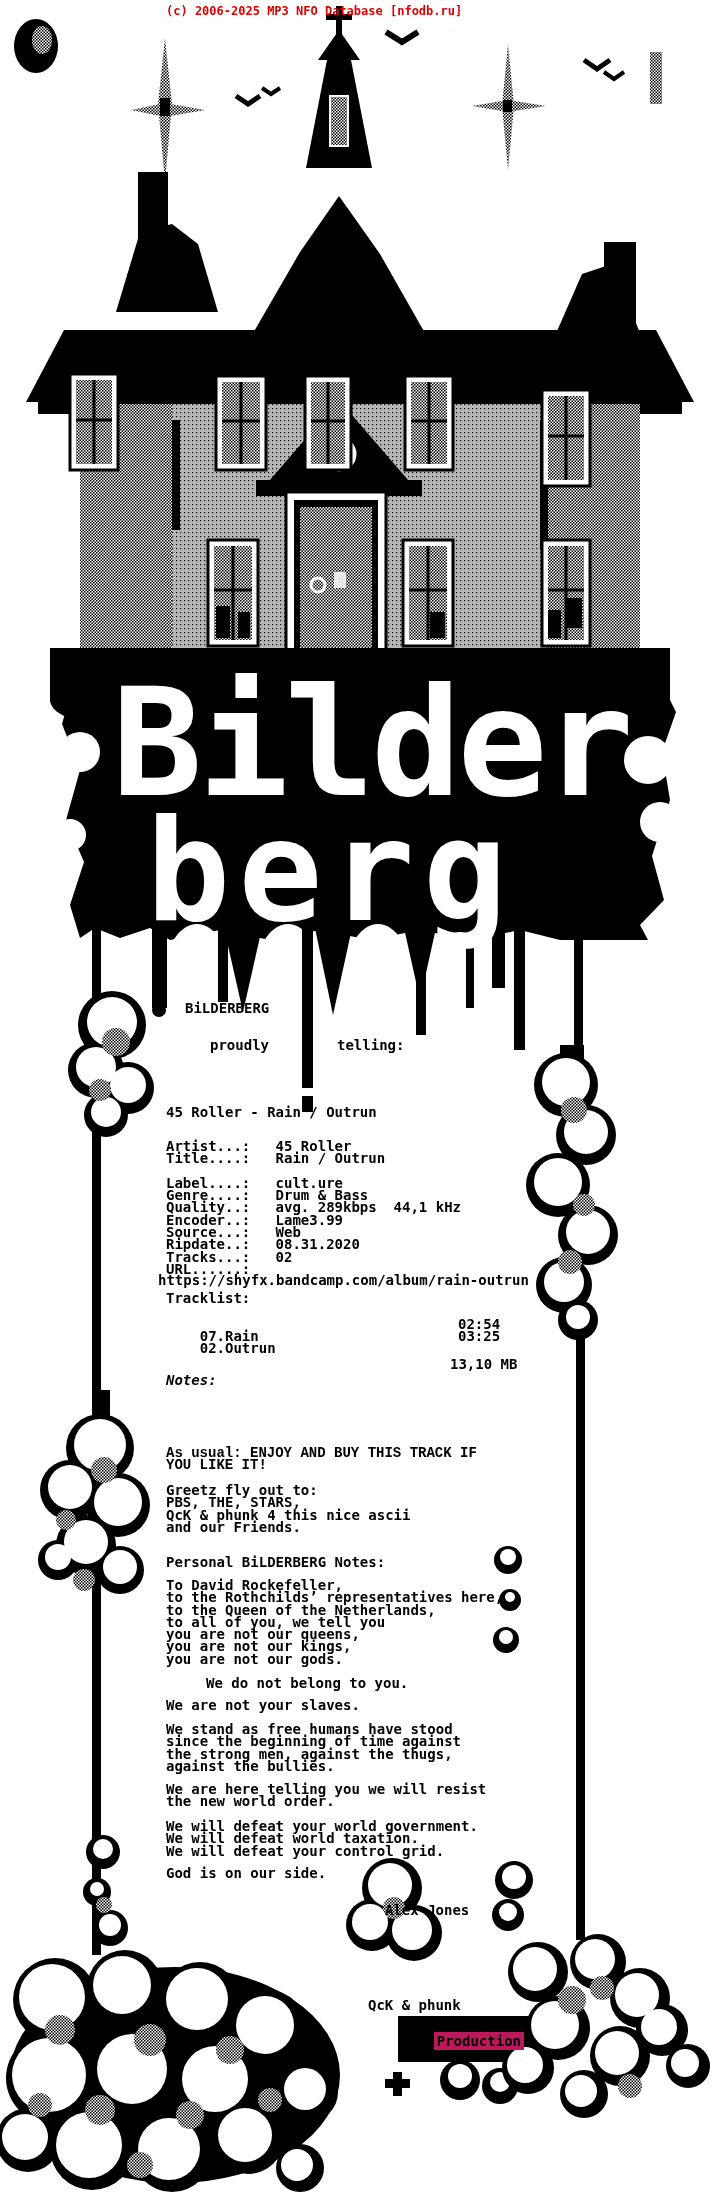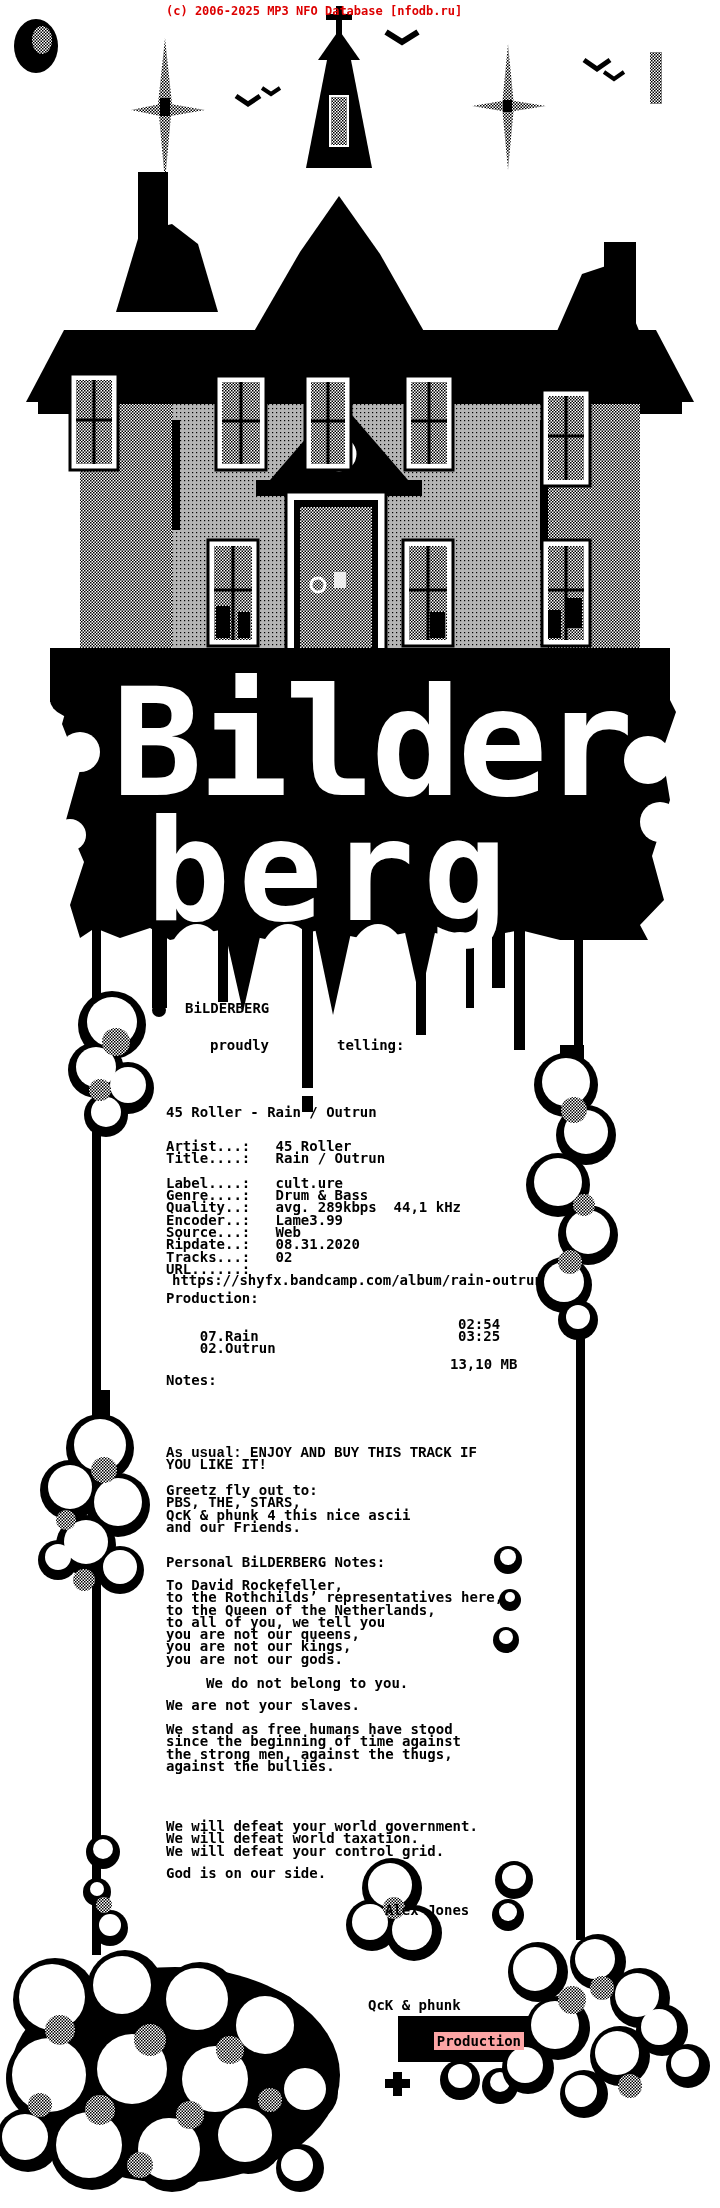--- a/index.html
+++ b/index.html
@@ -5,21 +5,21 @@
   html,body{margin:0;padding:0;}
   body{width:720px;height:2208px;position:relative;background:#ffffff;overflow:hidden;
        font-family:"DejaVu Sans Mono",monospace;}
   .t{position:absolute;font:bold 14px/12.3px "DejaVu Sans Mono",monospace;
      color:#000;white-space:pre;margin:0;letter-spacing:0;}
   .hdr{color:#dd0000;}
   .art{position:absolute;left:0;top:0;z-index:0;}
   .txt-layer{position:absolute;left:0;top:0;width:720px;height:2208px;z-index:2;}
   .track-row{width:420px;}
   .track-time{position:absolute;left:292px;top:0;}
-  .prod-box{background:#fca5a5;padding:1px 3px;}
+  .prod-box{background:#be185d;padding:1px 3px;}
 </style>
 </head>
 <body>
 
 <svg class="art" width="720" height="2208" viewBox="0 0 720 2208">
   <defs>
     <pattern id="d1" width="3" height="3" patternUnits="userSpaceOnUse">
       <rect width="3" height="3" fill="#fff"></rect>
       <rect width="1.5" height="1.5" fill="#000"></rect>
       <rect x="1.5" y="1.5" width="1.5" height="1.5" fill="#000"></rect>
@@ -382,35 +382,35 @@
 Title....:   Rain / Outrun
 
 Label....:   cult.ure
 Genre....:   Drum &amp; Bass
 Quality..:   avg. 289kbps  44,1 kHz
 Encoder..:   Lame3.99
 Source...:   Web
 Ripdate..:   08.31.2020
 Tracks...:   02
 URL......:</pre>
-  <div class="t" style="left:172px;top:1274px;">https://shyfx.bandcamp.com/album/rain-outrun</div>
-
-  <div class="t" style="left:166px;top:1292px;">Production:</div>
+  <div class="t" style="left:158px;top:1274px;">https://shyfx.bandcamp.com/album/rain-outrun</div>
+
+  <div class="t" style="left:166px;top:1292px;">Tracklist:</div>
 
   <div class="t track-row" style="left:166px;top:1318px;">
     <span>07.Rain</span>
     <span class="track-time">02:54</span>
   </div>
   <div class="t track-row" style="left:166px;top:1330px;">
     <span>02.Outrun</span>
     <span class="track-time">03:25</span>
   </div>
 
   <div class="t" style="left:450px;top:1358px;">13,10 MB</div>
-  <div class="t" style="left:166px;top:1374px;">Notes:</div>
+  <div class="t" style="left:166px;top:1374px;font-style:italic;">Notes:</div>
 
   <pre class="t" style="left:166px;top:1447px;font-family:Liberation Mono, monospace;">As usual: ENJOY AND BUY THIS TRACK IF
 YOU LIKE IT!</pre>
   <pre class="t" style="left:166px;top:1484px;">Greetz fly out to:
 PBS, THE, STARS,
 QcK &amp; phunk 4 this nice ascii
 and our Friends.</pre>
   <pre class="t" style="left:166px;top:1556px;">Personal BiLDERBERG Notes:</pre>
   <pre class="t" style="left:166px;top:1579px;">To David Rockefeller,
 to the Rothchilds’ representatives here,
@@ -418,20 +418,22 @@
 to all of you, we tell you
 you are not our queens,
 you are not our kings,
 you are not our gods.</pre>
   <pre class="t" style="left:166px;top:1677px;padding-left:40px;">We do not belong to you.</pre>
   <pre class="t" style="left:166px;top:1699px;">We are not your slaves.</pre>
   <pre class="t" style="left:166px;top:1723px;">We stand as free humans have stood
 since the beginning of time against
 the strong men, against the thugs,
 against the bullies.</pre>
+  <pre class="t" style="left:166px;top:1783px;">We are here telling you we will resist
+the new world order.</pre>
   <pre class="t" style="left:166px;top:1820px;">We will defeat your world government.
 We will defeat world taxation.
 We will defeat your control grid.</pre>
   <pre class="t" style="left:166px;top:1867px;">God is on our side.</pre>
 
   <div class="t" style="left:385px;top:1904px;">Alex Jones</div>
 
   <div class="t" style="left:368px;top:1999px;">QcK &amp; phunk</div>
   <div class="t" style="left:400px;top:2023px;">
     <span class="prod-box">Production</span>

